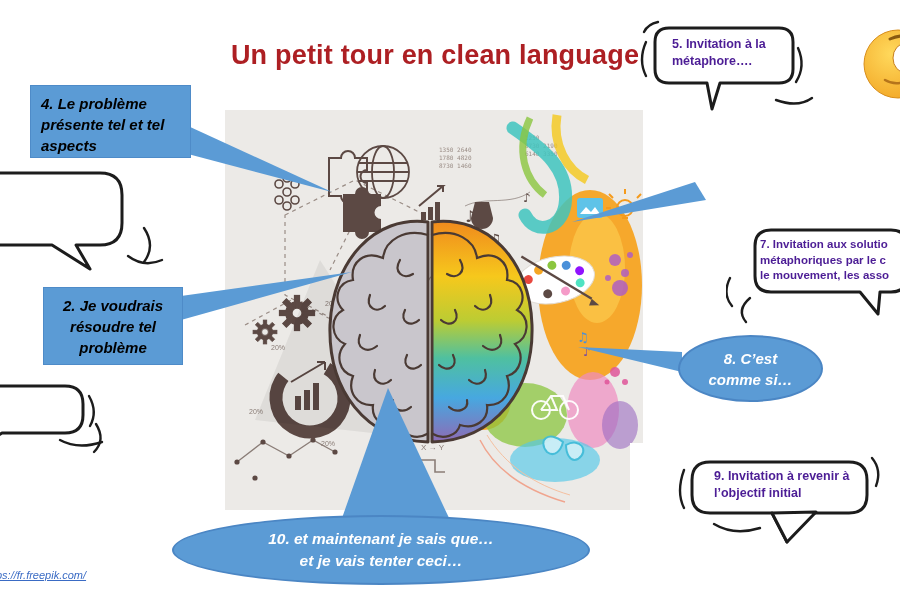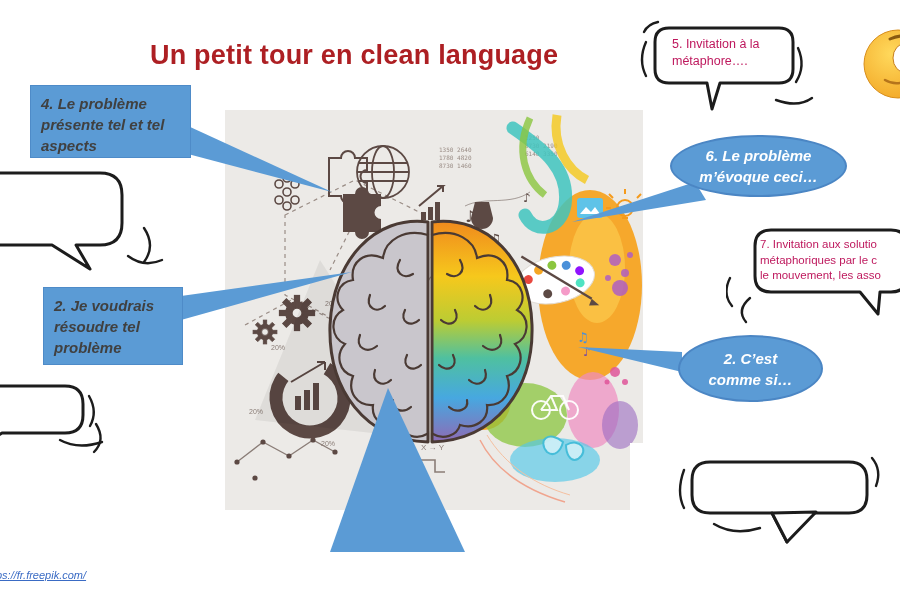--- a/index.html
+++ b/index.html
@@ -1,33 +1,33 @@
 <!DOCTYPE html>
 <html><head>
 <meta charset="utf-8">
 <style>
   html,body{margin:0;padding:0;background:#fff;}
   .stage{position:relative;width:900px;height:600px;overflow:hidden;background:#fff;
          font-family:"Liberation Sans","DejaVu Sans",sans-serif;}
-  .title{position:absolute;left:150px;top:40px;width:570px;
+  .title{position:absolute;left:150px;top:40px;width:570px;text-align:center;
          font-size:27px;font-weight:bold;color:#AD1F23;letter-spacing:.2px;z-index:4;}
   .artwork{position:absolute;left:225px;top:110px;width:418px;height:400px;
            background:#ECEAE7;z-index:1;}
   .tails{position:absolute;left:0;top:0;z-index:2;pointer-events:none;}
-  .blue-rect{position:absolute;background:#5B9BD5;border:1px solid #4E8BC8;color:#404040;
+  .blue-rect{position:absolute;background:#5B9BD5;border:1px solid #4E8BC8;color:#000000;
              font-style:italic;font-weight:bold;font-size:15px;line-height:1.4;
              padding:7px 10px;white-space:pre-line;box-sizing:border-box;z-index:3;}
   .blue-ellipse{position:absolute;background:#5B9BD5;border:2px solid #4B86C4;border-radius:50%;
              color:#fff;font-style:italic;font-weight:bold;font-size:15px;line-height:1.4;
              display:flex;align-items:center;justify-content:center;text-align:center;
              white-space:pre-line;box-sizing:border-box;z-index:3;}
   .comic{position:absolute;z-index:3;}
   .comic .bubble{fill:#fff;stroke:#1c1c1c;stroke-width:3;stroke-linejoin:round;}
   .comic .accent{fill:none;stroke:#1c1c1c;stroke-width:2.4;stroke-linecap:round;}
-  .white-text{position:absolute;color:#be185d;font-weight:normal;font-size:12.5px;
+  .white-text{position:absolute;color:#4c1d95;font-weight:bold;font-size:12.5px;
               line-height:1.35;white-space:pre-line;z-index:4;}
   .credit{position:absolute;left:-4px;top:569px;font-size:11px;color:#3A6BC4;
           font-style:italic;text-decoration:underline;z-index:4;cursor:pointer;}
   .smiley{position:absolute;left:860px;top:26px;z-index:3;}
 </style>
 </head>
 <body>
 
 <div class="stage">
 
@@ -229,28 +229,28 @@
     <polygon points="188,126 188,154 332,192" fill="#5B9BD5"></polygon>
     <polygon points="181,296 181,320 352,272" fill="#5B9BD5"></polygon>
     <polygon points="695,182 706,200 572,222" fill="#5B9BD5"></polygon>
     <polygon points="682,352 682,372 578,347" fill="#5B9BD5"></polygon>
     <polygon points="388,388 330,552 465,552" fill="#5B9BD5"></polygon>
   </svg>
 
   <div class="blue-rect" style="left:30px;top:85px;width:161px;height:73px;">4. Le problème
 présente  tel et tel
 aspects</div>
-  <div class="blue-rect" style="left:43px;top:287px;width:140px;height:78px;">2. Je voudrais
+  <div class="blue-rect" style="left:43px;top:287px;width:140px;height:78px;text-align:center;">2. Je voudrais
 résoudre tel
 problème</div>
 
-  <div class="blue-ellipse" style="left:670px;top:135px;width:177px;height:62px;">6. Le problème
-m’évoque ceci…</div>
-  <div class="blue-ellipse" style="left:678px;top:335px;width:145px;height:67px;">2. C’est
+  <div class="blue-ellipse" style="left:678px;top:335px;width:145px;height:67px;">8. C’est
 comme si…</div>
+  <div class="blue-ellipse" style="left:172px;top:515px;width:418px;height:70px;font-size:15.5px;">10. et maintenant je sais que…
+et je vais tenter ceci…</div>
 
   <svg class="comic" style="left:636px;top:14px;" width="184" height="112">
     <path class="bubble" d="M33,14 h110 q14,0 14,14 v27 q0,14 -14,14 h-59 l-8,26 -5,-26 h-38 q-14,0 -14,-14 v-27 q0,-14 14,-14 z"></path>
     <path class="accent" d="M10,28 Q2,46 10,62"></path>
     <path class="accent" d="M22,8 Q12,10 8,18"></path>
     <path class="accent" d="M162,34 Q170,52 160,68"></path>
     <path class="accent" d="M140,86 Q162,94 176,84"></path>
   </svg>
   <svg class="comic" style="left:726px;top:222px;" width="180" height="112">
     <path class="bubble" d="M45,8 h120 q16,0 16,16 v30 q0,16 -16,16 h-11 l-2,22 -18,-22 h-89 q-16,0 -16,-16 v-30 q0,-16 16,-16 z"></path>
@@ -274,20 +274,22 @@
     <path class="accent" d="M179,18 Q188,34 180,48"></path>
     <path class="accent" d="M150,62 Q168,72 192,64"></path>
     <path class="accent" d="M186,46 Q196,62 184,74"></path>
   </svg>
 
   <div class="white-text" style="left:672px;top:36px;width:122px;">5. Invitation à la
 métaphore….</div>
   <div class="white-text" style="left:760px;top:237px;width:150px;font-size:11.5px;">7. Invitation aux solutio
 métaphoriques par le c
 le mouvement, les asso</div>
+  <div class="white-text" style="left:714px;top:468px;width:170px;">9. Invitation à revenir à
+l’objectif initial</div>
 
   <div class="smiley">
     <svg width="76" height="76">
       <circle cx="38" cy="38" r="34" fill="url(#sunExt)"></circle>
       <defs>
           <radialGradient id="sunExt" cx="0.4" cy="0.35" r="0.85">
         <stop offset="0" stop-color="#FFD95C"></stop>
             <stop offset="1" stop-color="#F09E1C"></stop>
       </radialGradient>
         </defs>

